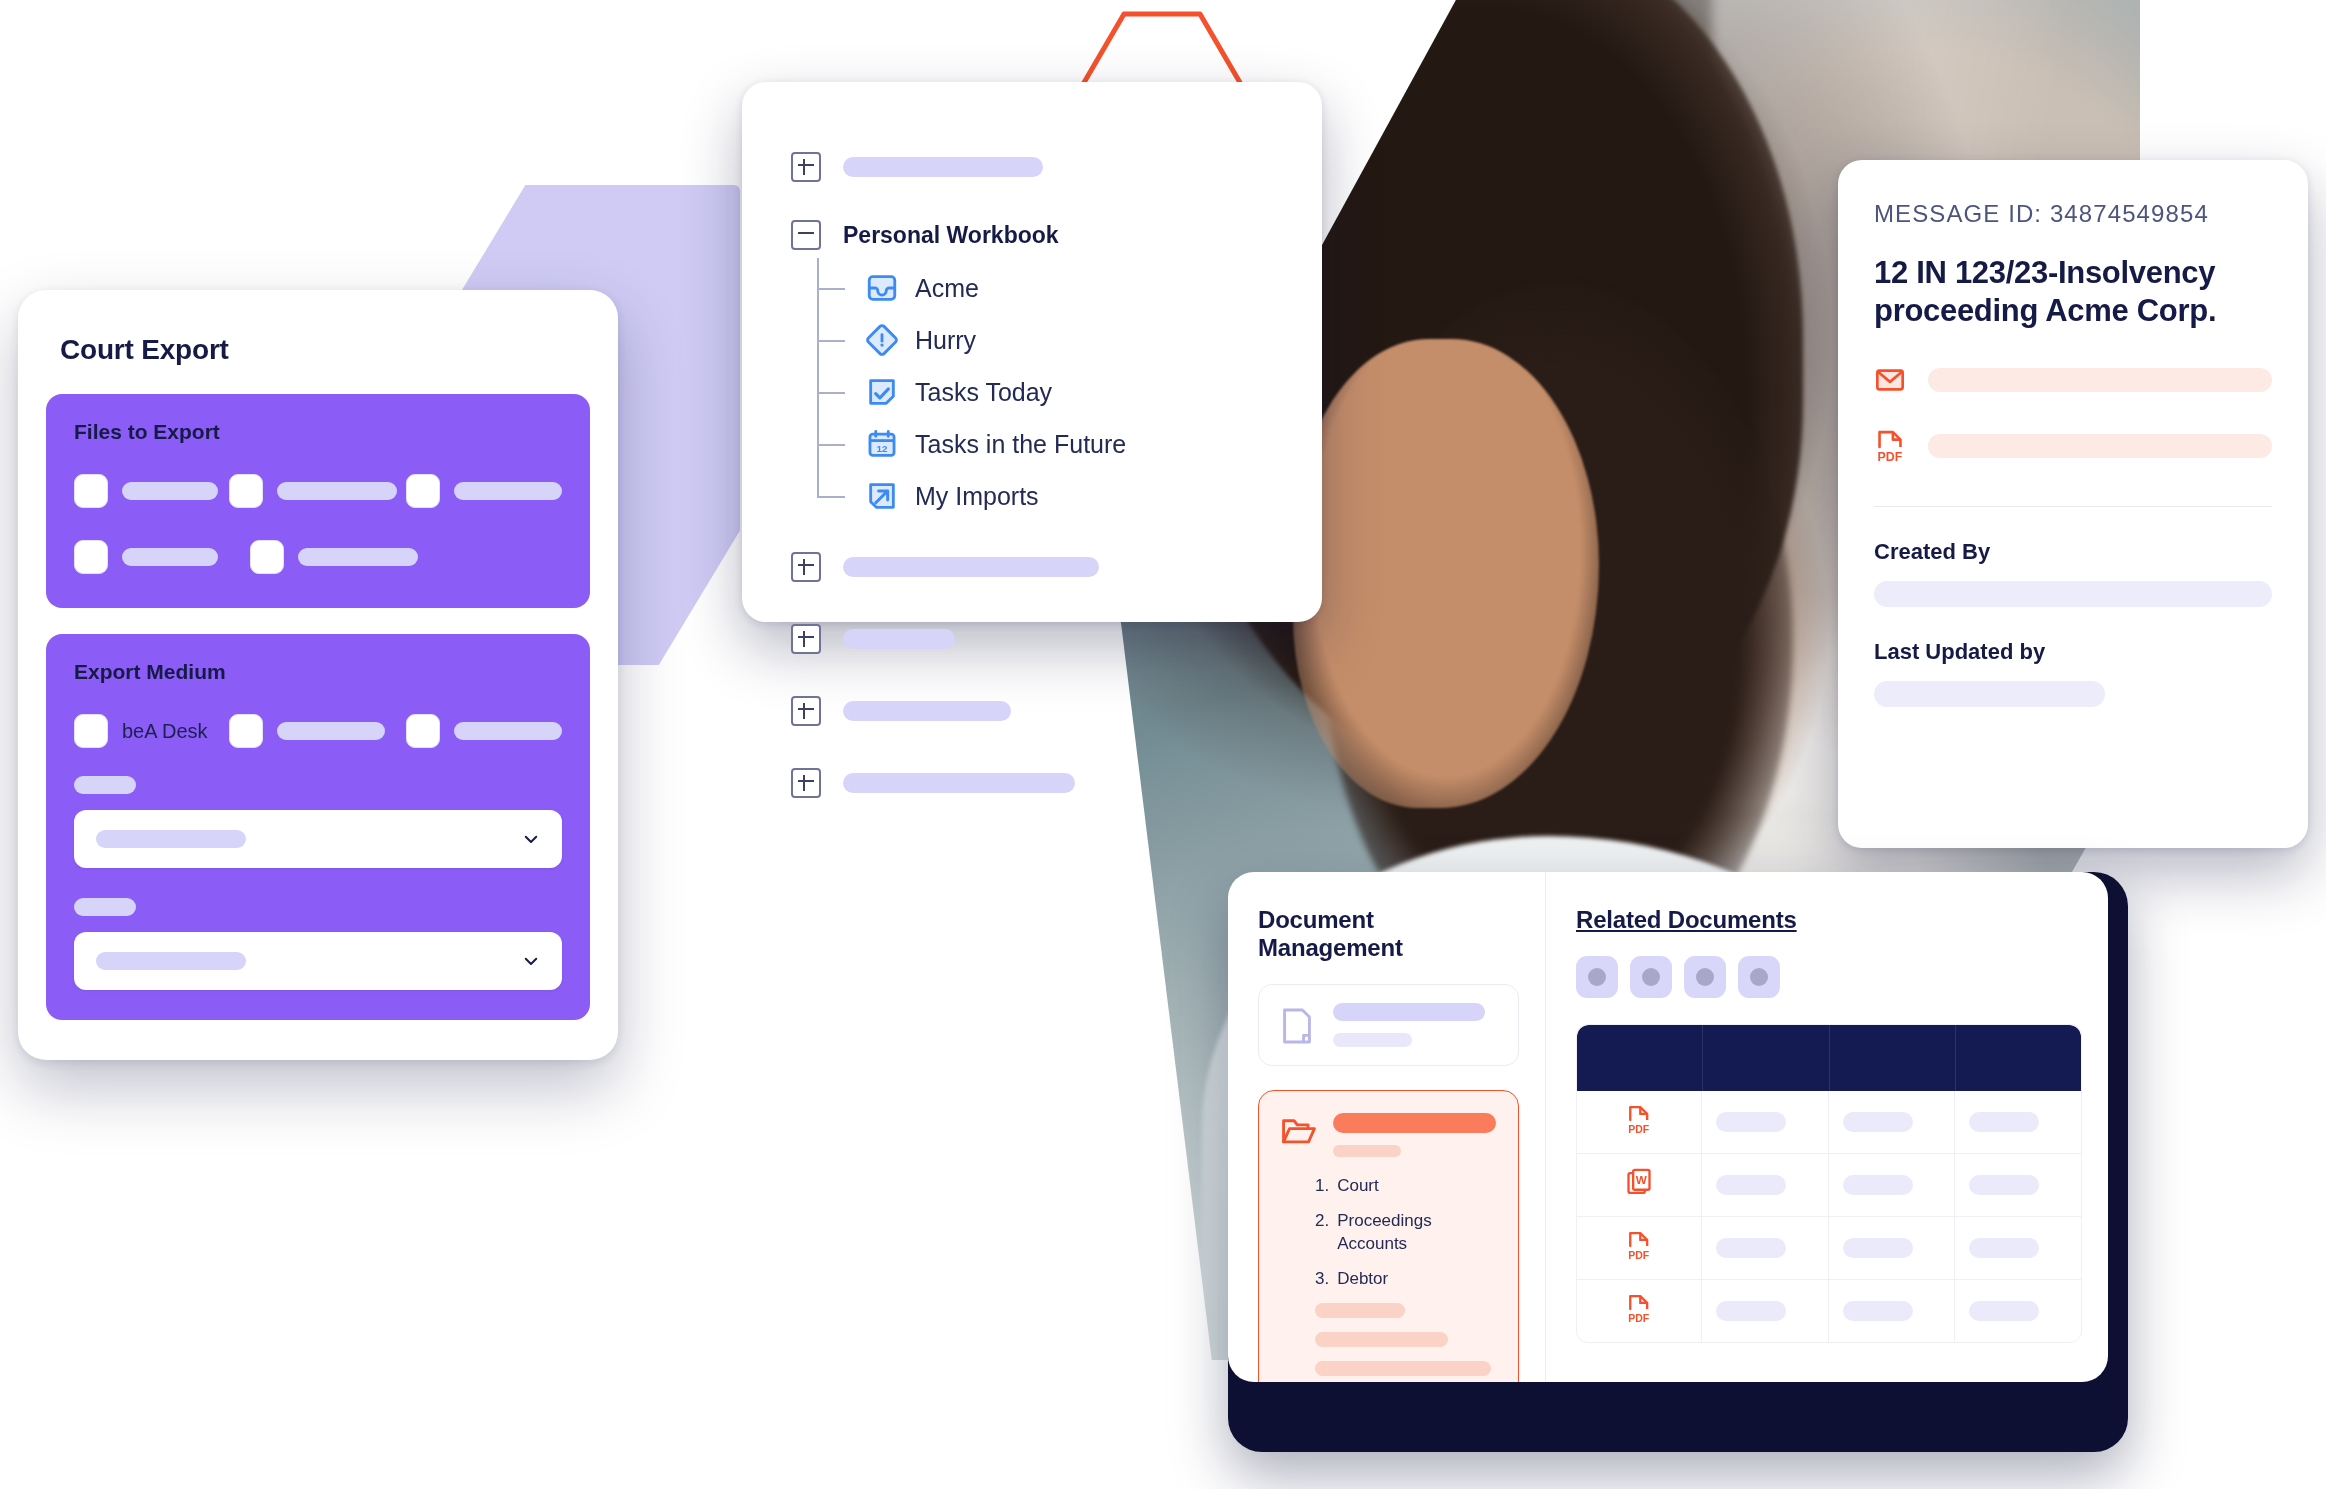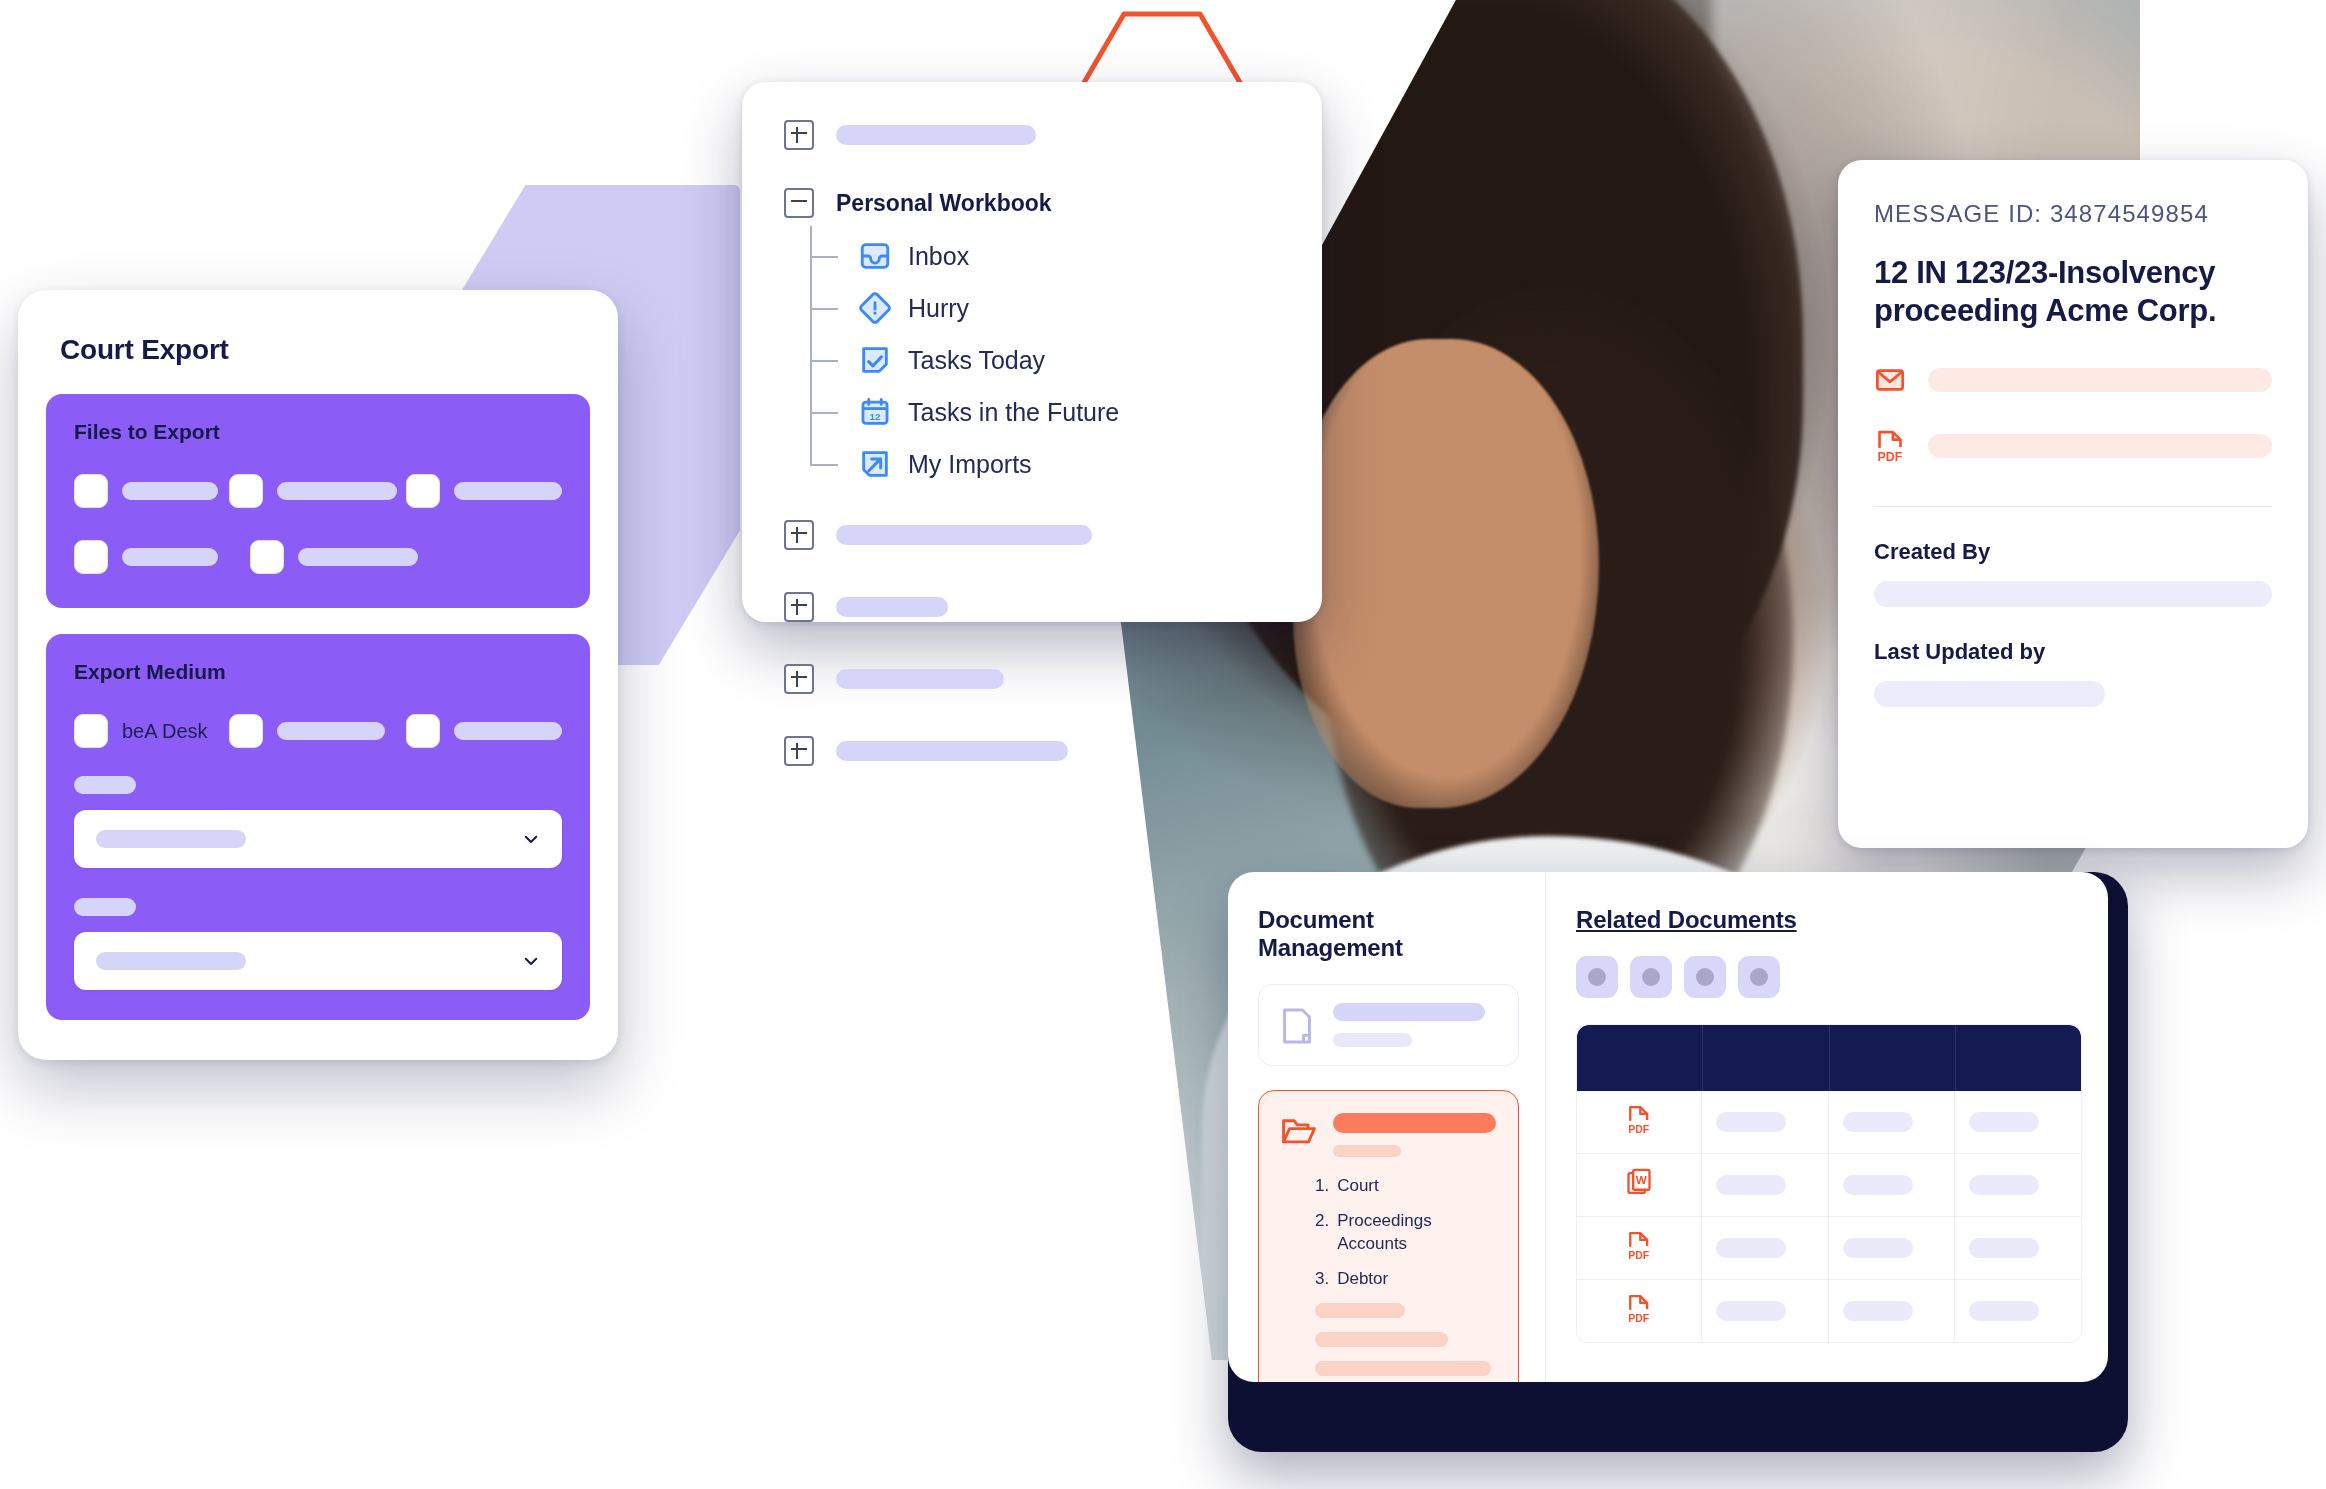--- a/index.html
+++ b/index.html
@@ -99,21 +99,21 @@
     justify-content:space-between;padding:0 22px;box-shadow:0 1px 3px rgba(20,24,70,.08);
   }
   .select .val{width:150px;height:18px;background:#d6d4f8;border-radius:9px;}
   .chev{width:18px;height:18px;}
 
   
   #workbook{
     left:742px;top:82px;width:580px;height:540px;border-radius:24px;
     box-shadow:0 26px 60px rgba(16,20,60,.30), 0 2px 8px rgba(16,20,60,.12);
   }
-  .tree{padding:30px 0 0 8px;}
+  .tree{padding:30px 0 0 15px;margin-top:32px;}
   .tree-row{display:flex;align-items:center;gap:22px;padding:0 0 0 34px;height:46px;}
   .expander{
     width:26px;height:26px;border:2px solid #6f7496;border-radius:4px;flex:none;
     position:relative;background:#fff;
   }
   .expander:before,.expander:after{
     content:"";position:absolute;background:#3b4064;
   }
   .expander:before{left:5px;right:5px;top:10px;height:2px;}
   .expander:after{top:5px;bottom:5px;left:10px;width:2px;}
@@ -301,21 +301,21 @@
 
       <div class="tree-children">
 
         <div class="child">
           <span class="ico">
             <svg viewBox="0 0 24 24" width="34" height="34">
               <rect x="3" y="4" width="18" height="16" rx="2.5" fill="#dbeafe" stroke="#3d8bf2" stroke-width="2"></rect>
               <path d="M3 12 h4 a2 2 0 0 1 2 2 a3 3 0 0 0 6 0 a2 2 0 0 1 2 -2 h4" fill="none" stroke="#3d8bf2" stroke-width="2" stroke-linejoin="round"></path>
             </svg>
           </span>
-          <span class="txt">Inbox</span>
+          <span class="txt">Acme</span>
         </div>
 
         <div class="child">
           <span class="ico">
             <svg viewBox="0 0 24 24" width="34" height="34">
               <rect x="4.2" y="4.2" width="15.6" height="15.6" rx="2" transform="rotate(45 12 12)" fill="#dbeafe" stroke="#3d8bf2" stroke-width="2"></rect>
               <path d="M12 8.2 v4.6" stroke="#3d8bf2" stroke-width="2" stroke-linecap="round"></path>
               <circle cx="12" cy="15.6" r="1.15" fill="#3d8bf2"></circle>
             </svg>
           </span>

